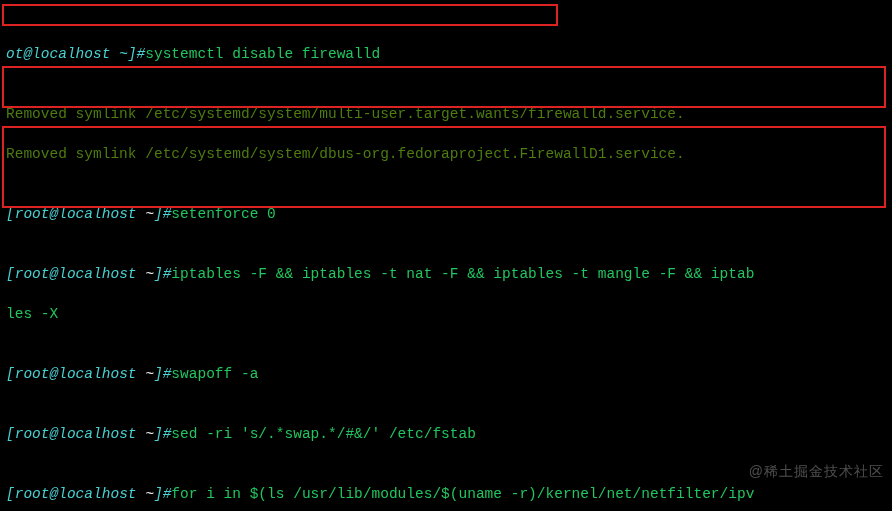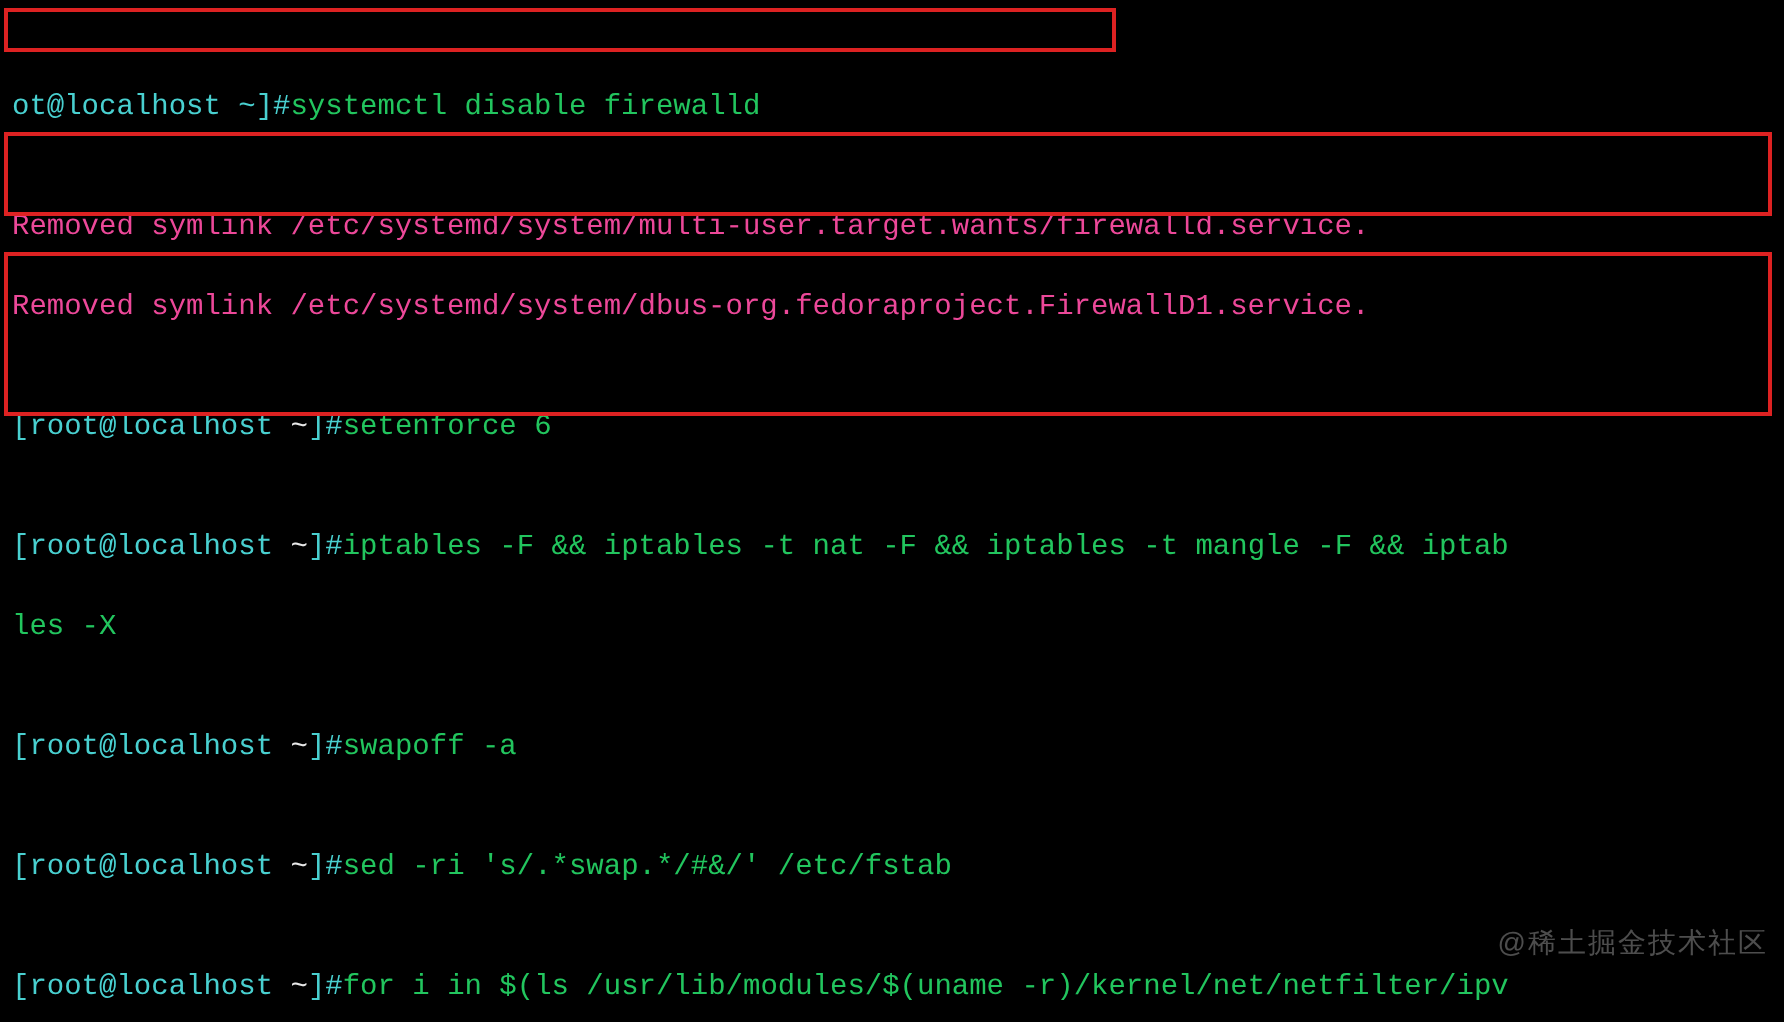--- a/index.html
+++ b/index.html
@@ -9,24 +9,24 @@
     font-size: 14.5px;
     line-height: 20px;
     color: #e8e8e8;
     width: 892px;
     height: 511px;
     overflow: hidden;
     position: relative;
     padding: 4px 6px;
   }
   .term { white-space: pre-wrap; word-break: break-all; }
-  .prompt-user { color: #49d0d0; }   
+  .prompt-user { color: #49d0d0; font-style: italic; }   
   .prompt-tilde { color: #e8e8e8; }
   .cmd { color: #22c55e; }
-  .out { color: #ec4899; }
+  .out { color: #4d7c0f; }
   
   .box {
     position: absolute;
     border: 2px solid #d22;
     pointer-events: none;
   }
   .box1 { left: 2px;  top: 4px;   width: 556px; height: 22px; }
   .box2 { left: 2px;  top: 66px;  width: 884px; height: 42px; }
   .box3 { left: 2px;  top: 126px; width: 884px; height: 82px; }
   .watermark {
@@ -42,21 +42,21 @@
 </head>
 <body>
 
 <div class="term">
 
 <span class="prompt-user">ot@localhost ~]#</span><span class="cmd">systemctl disable firewalld</span>
 <br>
 <span class="out">Removed symlink /etc/systemd/system/multi-user.target.wants/firewalld.service.</span><br>
 <span class="out">Removed symlink /etc/systemd/system/dbus-org.fedoraproject.FirewallD1.service.</span><br>
 
-<span class="prompt-user"><span>[</span><span>root</span>@<span>localhost</span> <span class="prompt-tilde">~</span><span>]</span><span>#</span></span><span class="cmd">setenforce 6</span><br>
+<span class="prompt-user"><span>[</span><span>root</span>@<span>localhost</span> <span class="prompt-tilde">~</span><span>]</span><span>#</span></span><span class="cmd">setenforce 0</span><br>
 
 <span class="prompt-user"><span>[</span><span>root</span>@<span>localhost</span> <span class="prompt-tilde">~</span><span>]</span><span>#</span></span><span class="cmd">iptables -F &amp;&amp; iptables -t nat -F &amp;&amp; iptables -t mangle -F &amp;&amp; iptab</span><br>
 <span class="cmd">les -X</span><br>
 
 <span class="prompt-user"><span>[</span><span>root</span>@<span>localhost</span> <span class="prompt-tilde">~</span><span>]</span><span>#</span></span><span class="cmd">swapoff -a</span><br>
 
 <span class="prompt-user"><span>[</span><span>root</span>@<span>localhost</span> <span class="prompt-tilde">~</span><span>]</span><span>#</span></span><span class="cmd">sed -ri 's/.*swap.*/#&amp;/' /etc/fstab</span><br>
 
 <span class="prompt-user"><span>[</span><span>root</span>@<span>localhost</span> <span class="prompt-tilde">~</span><span>]</span><span>#</span></span><span class="cmd">for i in $(ls /usr/lib/modules/$(uname -r)/kernel/net/netfilter/ipv</span><br>
 <br>

